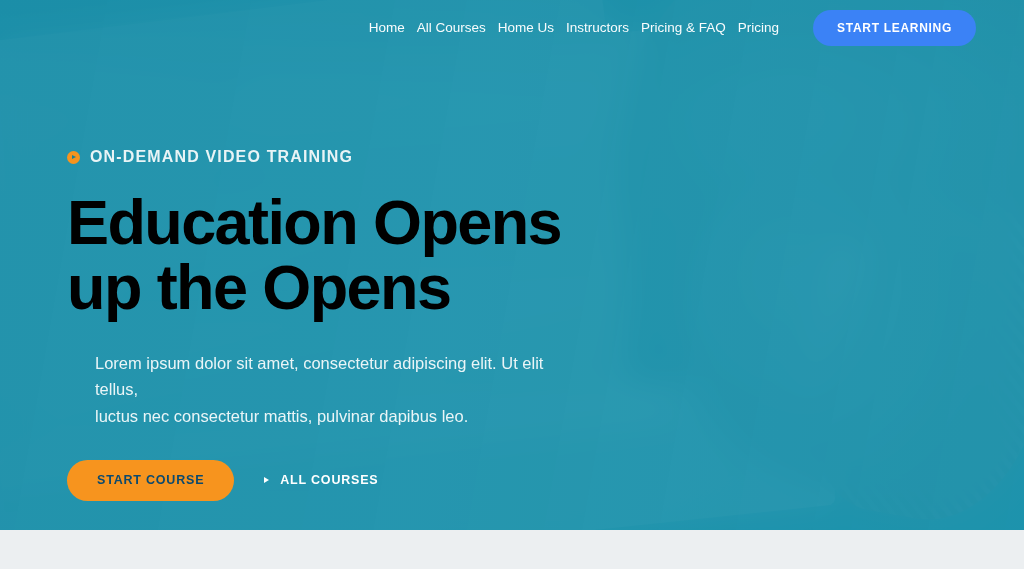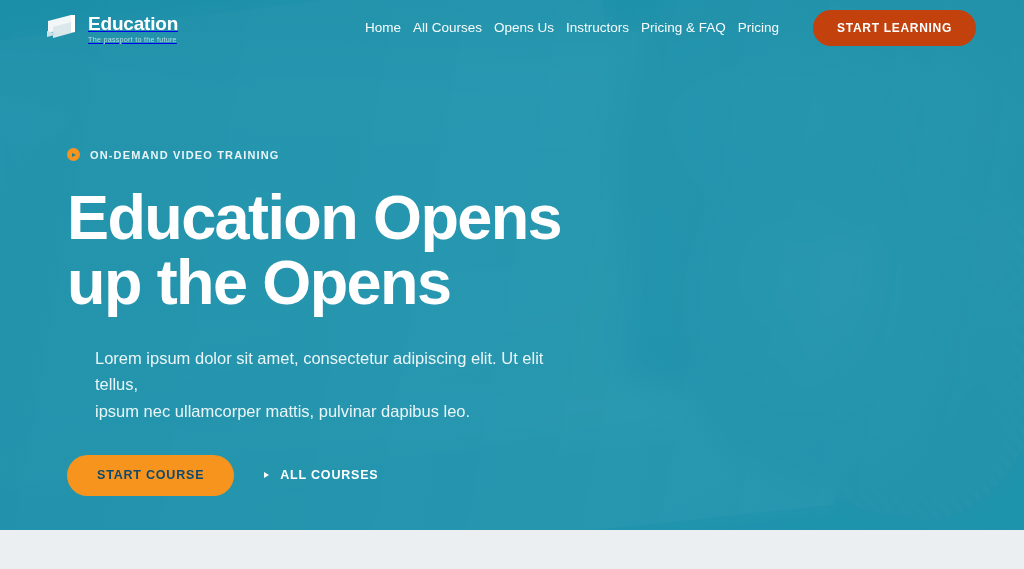--- a/index.html
+++ b/index.html
@@ -225,21 +225,21 @@
     color: #ffffff;
     font-size: 13.5px;
     text-decoration: none;
     white-space: nowrap;
     cursor: pointer;
     opacity: 0.97;
   }
 
   .btn-learn {
     margin-left: 22px;
-    background: #c2410c;
+    background: #3b82f6;
     color: #ffffff;
     border: none;
     border-radius: 22px;
     height: 36px;
     padding: 0 24px;
     font-size: 12px;
     font-weight: bold;
     letter-spacing: 0.7px;
     cursor: pointer;
     font-family: "Liberation Sans", sans-serif;
@@ -274,27 +274,27 @@
   .eyebrow-icon i {
     display: block;
     width: 0; height: 0;
     border-left: 4px solid #1a7f95;
     border-top: 2.6px solid transparent;
     border-bottom: 2.6px solid transparent;
     margin-left: 1.5px;
   }
   .eyebrow-text {
     color: #e9f4f6;
-    font-size: 11px;
+    font-size: 16px;
     font-weight: bold;
     letter-spacing: 1.15px;
   }
 
   .hero-title {
-    color: #ffffff;
+    color: #000000;
     font-size: 63px;
     font-weight: bold;
     line-height: 1.03;
     letter-spacing: -1.6px;
     margin-bottom: 30px;
   }
   .hero-title span { display: block; }
 
   .hero-sub {
     color: #eaf5f7;
@@ -377,37 +377,25 @@
       <div class="ph-pen"></div>
       <div class="ph-topbar"></div>
       <div class="ph-blur"></div>
     </div>
 
     <div class="hero-overlay"></div>
     <div class="hero-overlay-2"></div>
 
     <header class="header">
 
-      <a class="logo" href="#">
-        <svg class="logo-mark" viewBox="0 0 40 30">
-          <polygon points="4,9 27,3 27,15 4,21" fill="#f2f6f7"></polygon>
-          <polygon points="9,15 31,9 31,20 9,26" fill="#dbe8eb"></polygon>
-          <rect x="27" y="3" width="4" height="17" fill="#ffffff"></rect>
-          <polygon points="3,19 14,22 3,25" fill="#cfe0e5"></polygon>
-        </svg>
-        <span class="logo-text">
-          <span class="logo-name">Education</span>
-          <span class="logo-tagline">The passport to the future</span>
-        </span>
-      </a>
 
       <nav class="nav">
         <a class="nav-link" href="#">Home</a>
         <a class="nav-link" href="#">All Courses</a>
-        <a class="nav-link" href="#">Opens Us</a>
+        <a class="nav-link" href="#">Home Us</a>
         <a class="nav-link" href="#">Instructors</a>
         <a class="nav-link" href="#">Pricing &amp; FAQ</a>
         <a class="nav-link" href="#">Pricing</a>
         <button class="btn-learn">START LEARNING</button>
       </nav>
 
     </header>
 
     <div class="hero-content">
 
@@ -418,21 +406,21 @@
         <span class="eyebrow-text">ON-DEMAND VIDEO TRAINING</span>
       </div>
 
       <h1 class="hero-title">
         <span>Education Opens</span>
         <span>up the Opens</span>
       </h1>
 
       <p class="hero-sub">
         <span>Lorem ipsum dolor sit amet, consectetur adipiscing elit. Ut elit tellus,</span>
-        <span>ipsum nec ullamcorper mattis, pulvinar dapibus leo.</span>
+        <span>luctus nec consectetur mattis, pulvinar dapibus leo.</span>
       </p>
 
       <div class="hero-actions">
         <button class="btn-start">START COURSE</button>
         <a class="link-all" href="#">
           <span class="link-all-arrow"></span>
           <span>ALL COURSES</span>
         </a>
       </div>
 

